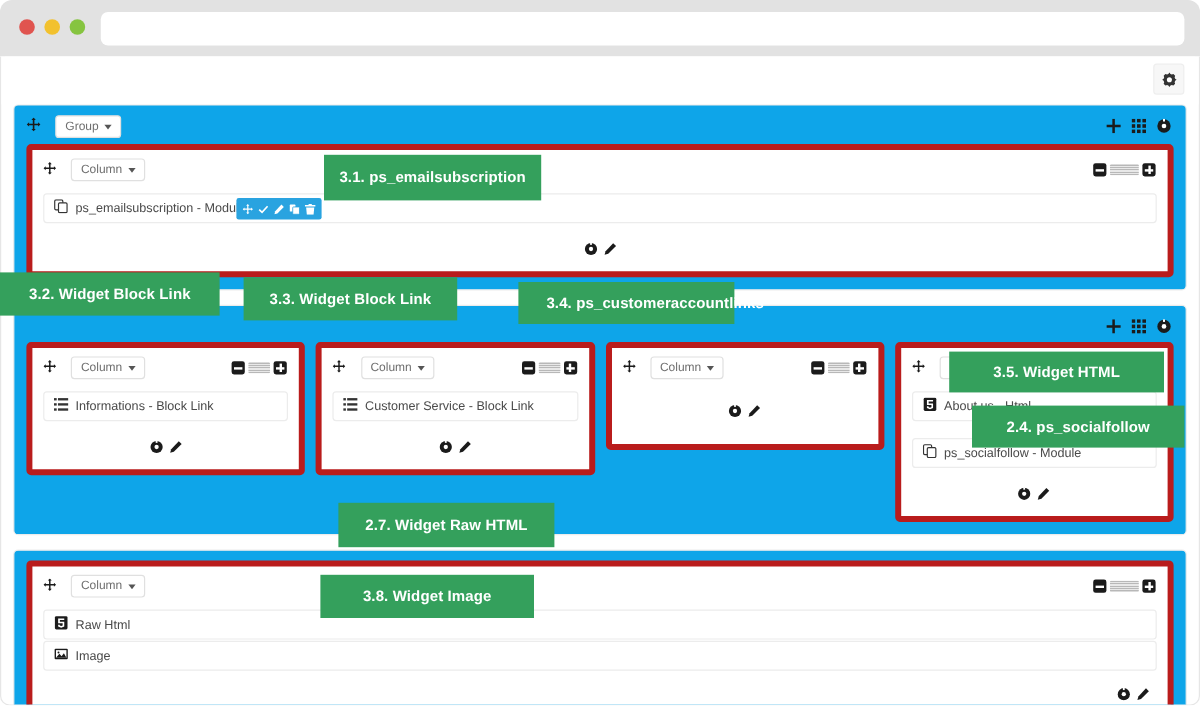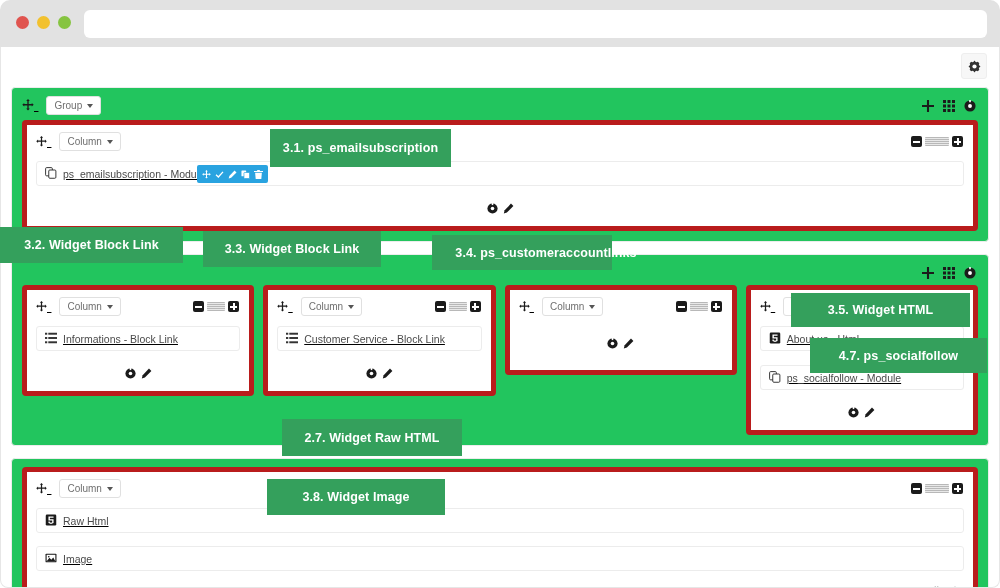--- a/index.html
+++ b/index.html
@@ -43,23 +43,22 @@
   }
   .hookgear {
     position:absolute; right:12px; top:6px; width:26px; height:26px;
     background:#f7f7f7; border:1px solid #eee; border-radius:3px;
     display:flex; align-items:center; justify-content:center;
   }
 
   
   .group {
     position:relative; margin:0 10px 12px 10px;
-    background:#22c55e; border:1px solid #ececec; border-radius:4px;
+    background:#0ea5e9; border:1px solid #ececec; border-radius:4px;
     padding:8px 10px 10px 10px;
-    text-decoration:underline;
   }
   .group-head { position:relative; height:24px; }
   .group-right {
     position:absolute; right:2px; top:2px; display:flex; gap:9px; align-items:center;
   }
   .grabber { display:inline-block; vertical-align:middle; }
   .pill {
     display:inline-flex; align-items:center; gap:5px;
     border:1px solid #e0e0e0; background:#fff; border-radius:3px;
     font-size:10px; color:#6f6f6f; padding:3px 7px; margin-left:8px;
@@ -513,21 +512,21 @@
           </div>
           <div class="widget">
             <span>
               <svg width="12" height="12" viewBox="0 0 16 16">
                 <rect x="1" y="0.6" width="14" height="14.8" rx="1.6" fill="#1b1b1b"></rect>
                 <path fill="#fff" d="M4.6 3.2h6.8v1.7H6.5v2h4.9v5.2L8 13.4 4.6 12v-1.9h1.8v.9L8 11.6l1.6-.6V8.6H4.6z"></path>
               </svg>
             </span>
             <span class="wlabel">Raw Html</span>
           </div>
-          <div class="widget" style="margin-top:13px;">
+          <div class="widget" style="margin-top:1px;">
             <span>
               <svg width="12" height="12" viewBox="0 0 16 16">
                 <rect x="0.7" y="2.2" width="14.6" height="11.6" rx="1.2" fill="#1b1b1b"></rect>
                 <rect x="2.2" y="3.7" width="11.6" height="8.6" fill="#fff"></rect>
                 <circle cx="5" cy="6.3" r="1.1" fill="#1b1b1b"></circle>
                 <path fill="#1b1b1b" d="M2.2 12.3 6 7.8l2.4 2.6 2.6-3.1 2.8 5z"></path>
               </svg>
             </span>
             <span class="wlabel">Image</span>
           </div>
@@ -556,19 +555,19 @@
   <div class="tag" style="left:270px; top:129px; width:181px; height:38px;">3.1. ps_emailsubscription</div>
 
   <div class="tag" style="left:0px; top:227px; width:183px; height:36px;">3.2. Widget Block Link</div>
 
   <div class="tag" style="left:203px; top:231px; width:178px; height:36px;">3.3. Widget Block Link</div>
 
   <div class="tag" style="left:432px; top:235px; width:180px; height:35px;padding-left:48px;">3.4. ps_customeraccountlinks</div>
 
   <div class="tag" style="left:791px; top:293px; width:179px; height:34px;">3.5. Widget HTML</div>
 
-  <div class="tag" style="left:810px; top:338px; width:177px; height:35px;">4.7. ps_socialfollow</div>
+  <div class="tag" style="left:810px; top:338px; width:177px; height:35px;">2.4. ps_socialfollow</div>
 
   <div class="tag" style="left:282px; top:419px; width:180px; height:37px;">2.7. Widget Raw HTML</div>
 
   <div class="tag" style="left:267px; top:479px; width:178px; height:36px;">3.8. Widget Image</div>
 
 </div>
 
 </body></html>

